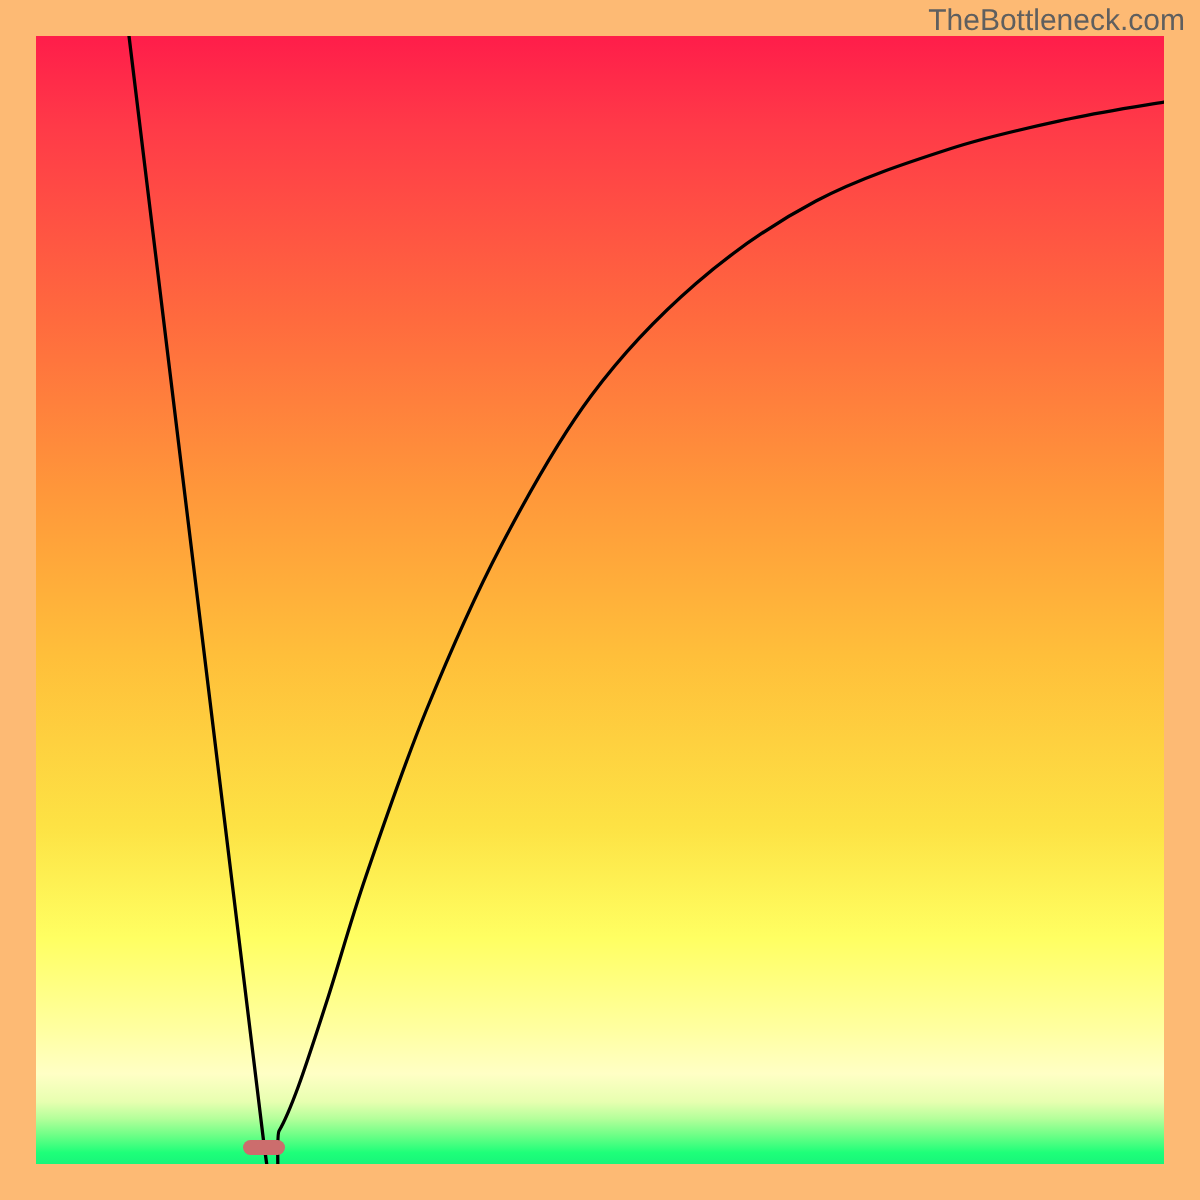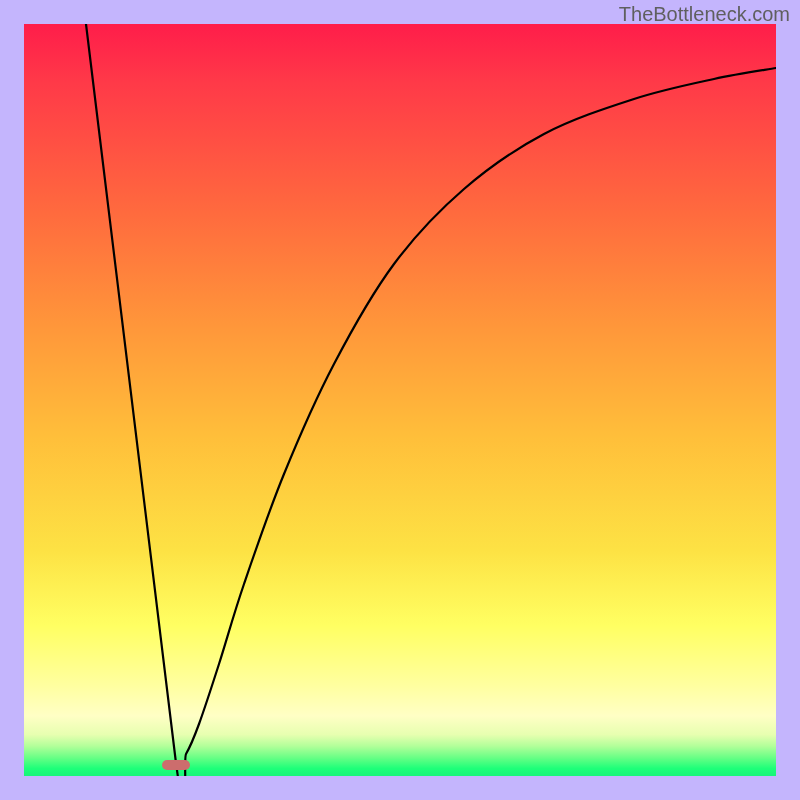--- a/index.html
+++ b/index.html
@@ -7,21 +7,21 @@
     padding: 0;
     width: 800px;
     height: 800px;
     overflow: hidden;
     background: #fff;
   }
   .frame {
     position: relative;
     width: 800px;
     height: 800px;
-    background: #c4b5fd;
+    background: #fdba74;
   }
   .plot-area {
     position: absolute;
     left: 24px;
     top: 24px;
     width: 752px;
     height: 752px;
     overflow: hidden;
   }
   .gradient-bg {

